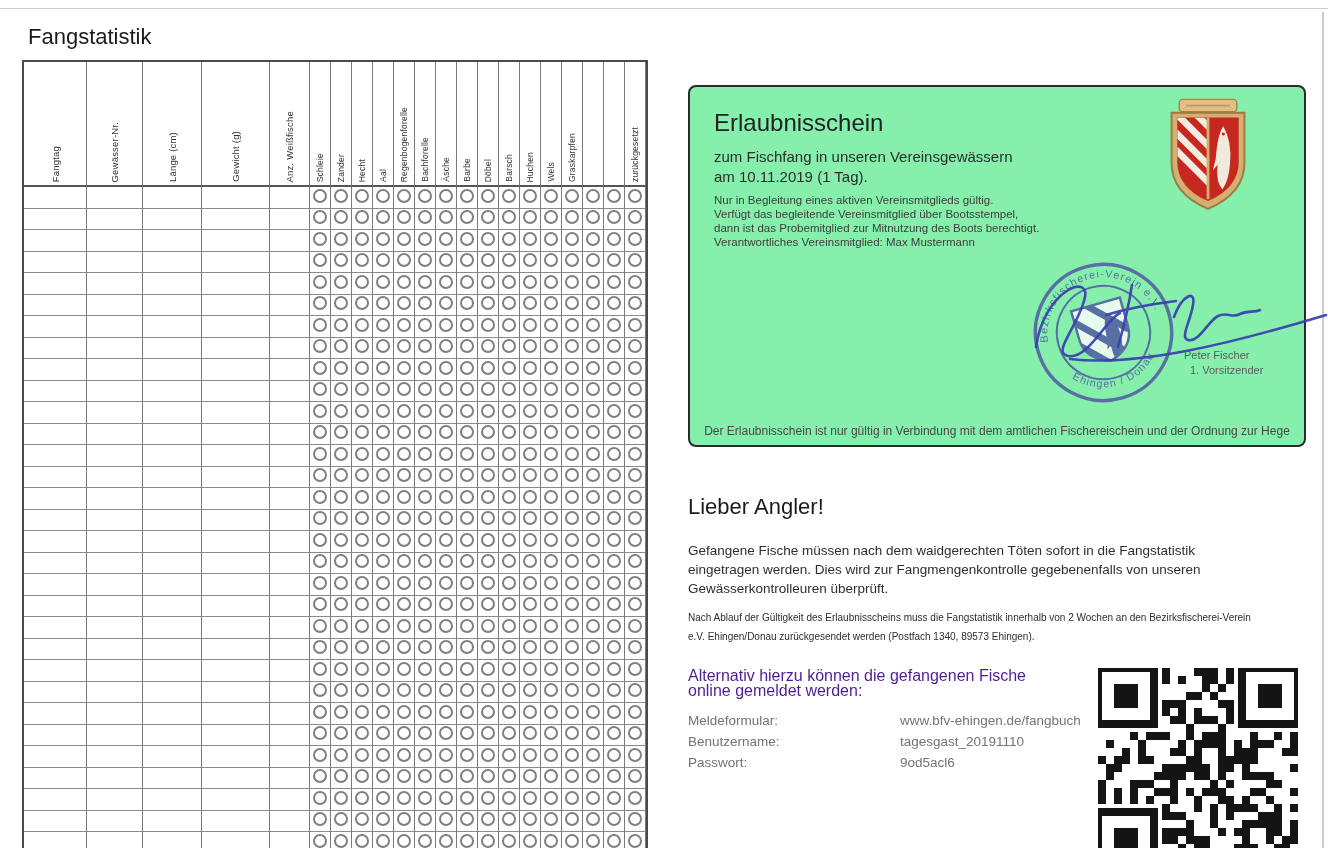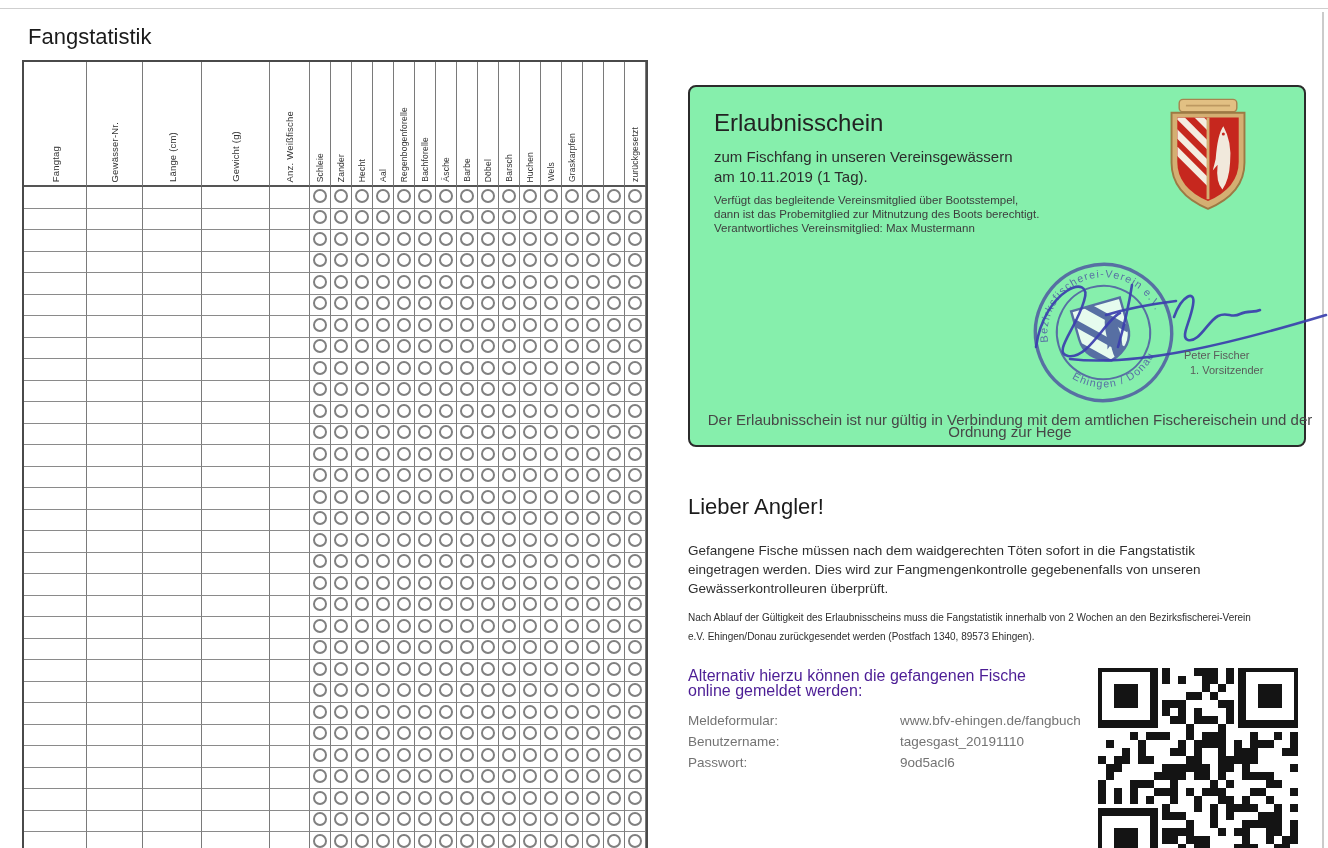--- a/index.html
+++ b/index.html
@@ -29,22 +29,22 @@
   
   .right-title{position:absolute;left:688px;top:24px;font-size:22px;font-weight:500;color:#1b1b1b;}
 
   .permit-card{position:absolute;left:688px;top:85px;width:614px;height:358px;
                border:2.5px solid #2b2b2b;border-radius:8px;background:#86efac;}
   .permit-heading{position:absolute;left:24px;top:22px;font-size:24px;color:#222;}
   .permit-sub1{position:absolute;left:24px;top:61px;font-size:15px;color:#2c2c2c;}
   .permit-sub2{position:absolute;left:24px;top:81px;font-size:15px;color:#2c2c2c;}
   .permit-conditions{position:absolute;left:24px;top:106px;font-size:11.5px;line-height:14px;color:#3d3d3d;}
   .permit-holder{position:absolute;left:24px;top:186px;font-size:15px;line-height:22px;color:#2c2c2c;}
-  .permit-footnote{position:absolute;left:13px;bottom:8px;width:100%;text-align:center;
-                   font-size:15px;line-height:11.5px;color:#474747;}
+  .permit-footnote{position:absolute;left:0;bottom:8px;width:100%;text-align:center;
+                   font-size:12px;line-height:11.5px;color:#474747;}
 
   .crest{position:absolute;left:470px;top:8px;width:96px;height:122px;}
   .stamp{position:absolute;left:326px;top:158px;width:175px;height:175px;opacity:.8;}
   .signature{position:absolute;left:318px;top:168px;width:330px;height:140px;pointer-events:none;}
   .sig-name{position:absolute;left:494px;top:262px;font-size:11px;color:#5a5a5a;}
   .sig-role{position:absolute;left:500px;top:277px;font-size:11px;color:#5a5a5a;}
 
   .letter-heading{position:absolute;left:688px;top:494px;font-size:22px;font-weight:500;color:#1b1b1b;}
   .letter-para1{position:absolute;left:688px;top:541px;width:570px;font-size:13.5px;line-height:19px;color:#2e2e2e;}
   .letter-para2{position:absolute;left:688px;top:608px;width:570px;font-size:10px;line-height:19px;color:#2e2e2e;}
@@ -1771,20 +1771,21 @@
         <span class="circle"></span>
       </div>
     </div>
 
 
   <div class="permit-card">
     <div class="permit-heading">Erlaubnisschein</div>
     <div class="permit-sub1">zum Fischfang in unseren Vereinsgewässern</div>
     <div class="permit-sub2">am 10.11.2019 (1 Tag).</div>
     <div class="permit-conditions">
+        <div>Nur in Begleitung eines aktiven Vereinsmitglieds gültig.</div>
         <div>Verfügt das begleitende Vereinsmitglied über Bootsstempel,</div>
         <div>dann ist das Probemitglied zur Mitnutzung des Boots berechtigt.</div>
         <div>Verantwortliches Vereinsmitglied: Max Mustermann</div>
       </div>
 
     <svg class="crest" viewBox="0 0 100 122">
       <rect x="20" y="2" width="60" height="13" rx="4" fill="#e2c083" stroke="#a9834e" stroke-width="1.5"></rect>
       <line x1="27" y1="8.5" x2="73" y2="8.5" stroke="#9a7440" stroke-width="2" opacity=".5"></line>
       <path d="M12 16 h76 v52 q0 32 -38 48 q-38 -16 -38 -48 z" fill="#d4af72" stroke="#9c7a44" stroke-width="2"></path>
       <path d="M18 21 h64 v46 q0 27 -32 41 q-32 -14 -32 -41 z" fill="#c6271e"></path>

